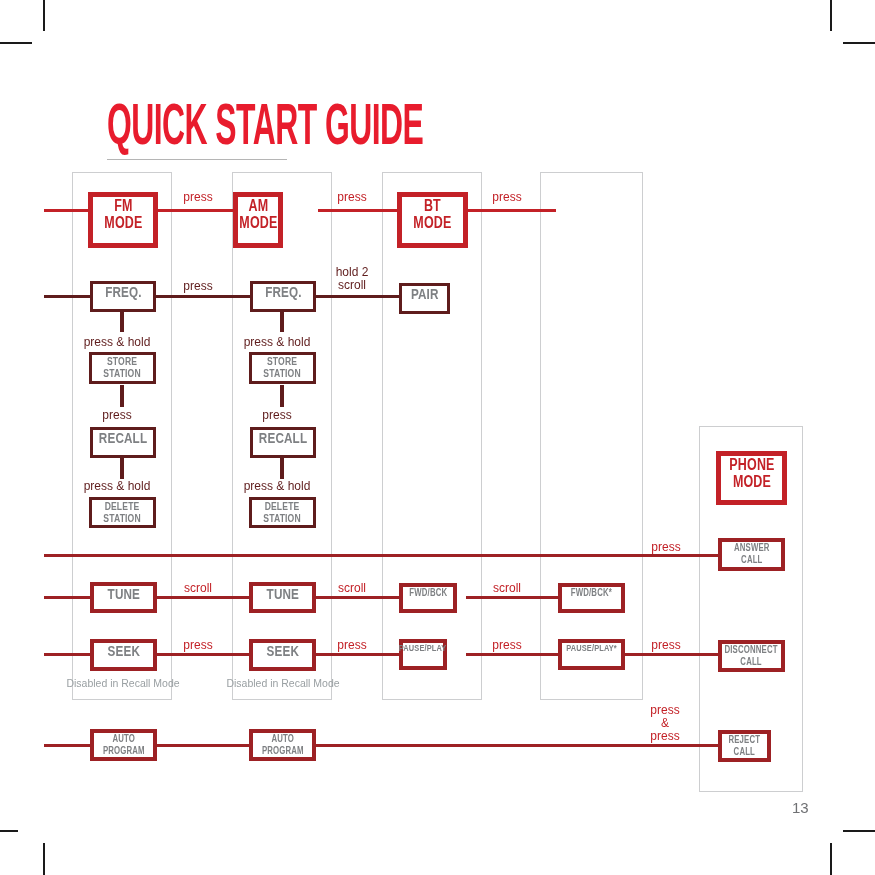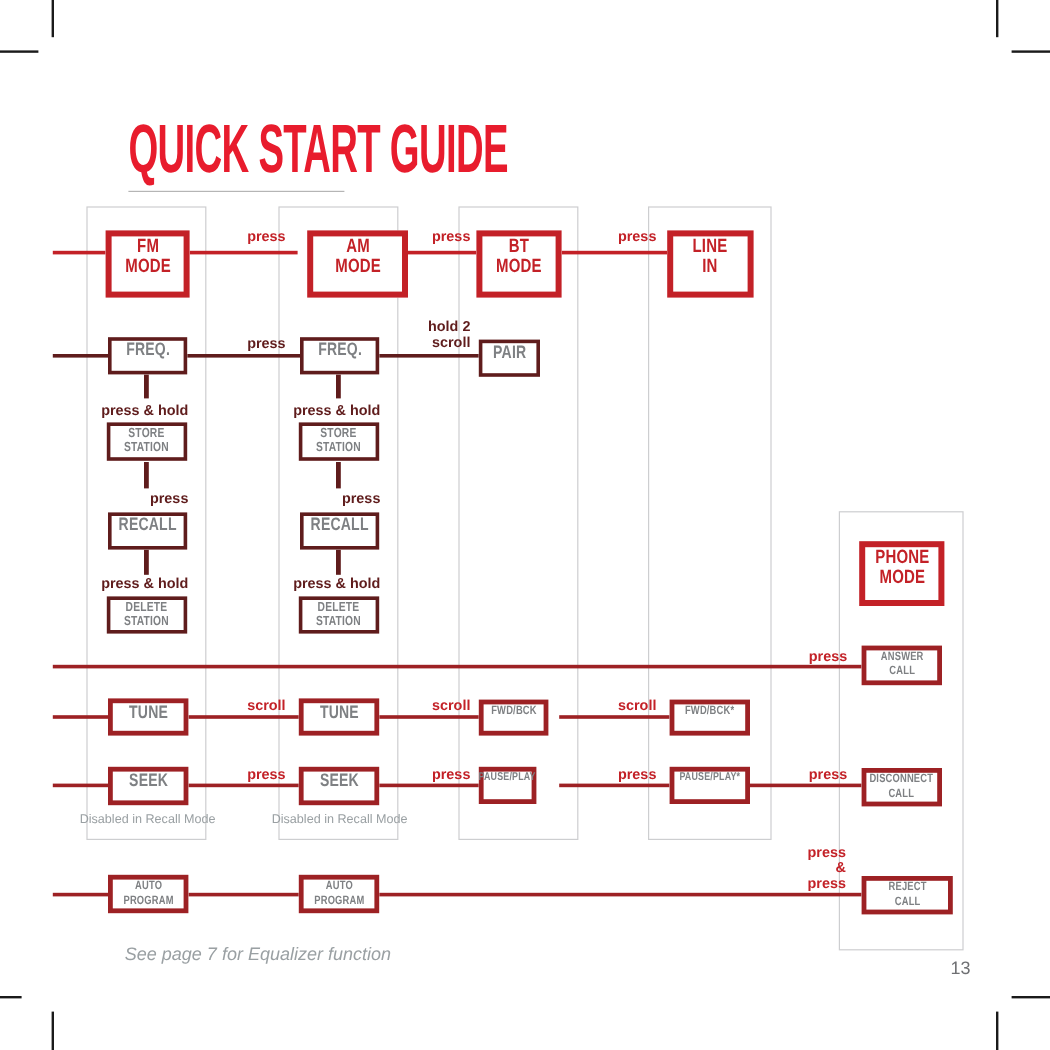--- a/index.html
+++ b/index.html
@@ -21,21 +21,21 @@
   .box-red{border:5px solid var(--crimson);}
   .box-maroon{border:3px solid var(--maroon);}
   .box-brick{border:4px solid var(--brick);}
   .bx{transform:scaleX(.78);color:var(--box-text);font-weight:700;letter-spacing:.2px;white-space:nowrap;}
   .box-red .bx{color:var(--crimson);}
   .t16{font-size:16px;line-height:17px;}
   .t15{font-size:15px;line-height:16px;}
   .t11{font-size:11px;line-height:12px;}
   .t10{font-size:10px;line-height:11.5px;}
   .t9{font-size:9.5px;line-height:10px;}
-  .lbl{position:absolute;width:80px;margin-left:-45px;text-align:right;font-weight:700;
+  .lbl{position:absolute;width:80px;margin-left:-45px;text-align:center;font-weight:400;
        font-size:12px;line-height:13px;color:var(--crimson);z-index:4;}
   .lbl-maroon{color:var(--maroon);}
   .lbl span{display:block;}
   .note-sm{position:absolute;width:160px;margin-left:-80px;text-align:center;font-size:10.5px;
            color:var(--note-gray);z-index:4;}
   .eq-note{position:absolute;left:104px;top:787px;font-size:15px;font-style:italic;color:var(--note-gray);}
   .footnote{position:absolute;left:368px;top:781px;width:290px;text-align:center;font-size:10px;
             line-height:11.5px;font-style:italic;color:var(--note-gray);}
   .footnote b{font-weight:700;}
   .pageno{position:absolute;left:792px;top:799px;font-size:15px;color:var(--page-gray);}
@@ -96,36 +96,30 @@
   <div class="vl" style="left:280px;top:312px;height:20px"></div>
   <div class="vl" style="left:280px;top:385px;height:22px"></div>
   <div class="vl" style="left:280px;top:458px;height:21px"></div>
 
   <div class="box box-red" style="left:88px;top:192px;width:70px;height:56px">
     <div class="bx t16">
         <span style="display:block">FM</span>
         <span style="display:block">MODE</span>
       </div>
   </div>
-  <div class="box box-red" style="left:256px;top:192px;width:84px;height:56px">
+  <div class="box box-red" style="left:233px;top:192px;width:50px;height:56px">
     <div class="bx t16">
         <span style="display:block">AM</span>
         <span style="display:block">MODE</span>
       </div>
   </div>
   <div class="box box-red" style="left:397px;top:192px;width:71px;height:56px">
     <div class="bx t16">
         <span style="display:block">BT</span>
         <span style="display:block">MODE</span>
-      </div>
-  </div>
-  <div class="box box-red" style="left:556px;top:192px;width:72px;height:56px">
-    <div class="bx t16">
-        <span style="display:block">LINE</span>
-        <span style="display:block">IN</span>
       </div>
   </div>
   <div class="box box-red" style="left:716px;top:451px;width:71px;height:54px">
     <div class="bx t16">
         <span style="display:block">PHONE</span>
         <span style="display:block">MODE</span>
       </div>
   </div>
 
   <div class="box box-maroon" style="left:90px;top:281px;width:66px;height:31px">
@@ -214,21 +208,21 @@
         <span style="display:block">ANSWER</span>
         <span style="display:block">CALL</span>
       </div>
   </div>
   <div class="box box-brick" style="left:718px;top:640px;width:67px;height:32px">
     <div class="bx t10">
         <span style="display:block">DISCONNECT</span>
         <span style="display:block">CALL</span>
       </div>
   </div>
-  <div class="box box-brick" style="left:718px;top:730px;width:76px;height:32px">
+  <div class="box box-brick" style="left:718px;top:730px;width:53px;height:32px">
     <div class="bx t10">
         <span style="display:block">REJECT</span>
         <span style="display:block">CALL</span>
       </div>
   </div>
 
   <div class="lbl" style="left:203px;top:191px">press</div>
   <div class="lbl" style="left:357px;top:191px">press</div>
   <div class="lbl" style="left:512px;top:191px">press</div>
 
@@ -259,16 +253,15 @@
 
   <div class="note-sm" style="left:123px;top:677px">Disabled in Recall Mode</div>
   <div class="note-sm" style="left:283px;top:677px">Disabled in Recall Mode</div>
 
   <div class="lbl" style="left:670px;top:704px">
     <span>press</span>
       <span>&amp;</span>
       <span>press</span>
   </div>
 
-  <div class="eq-note">See page 7 for Equalizer function</div>
   <div class="pageno">13</div>
 
 </div>
 
 </body></html>

